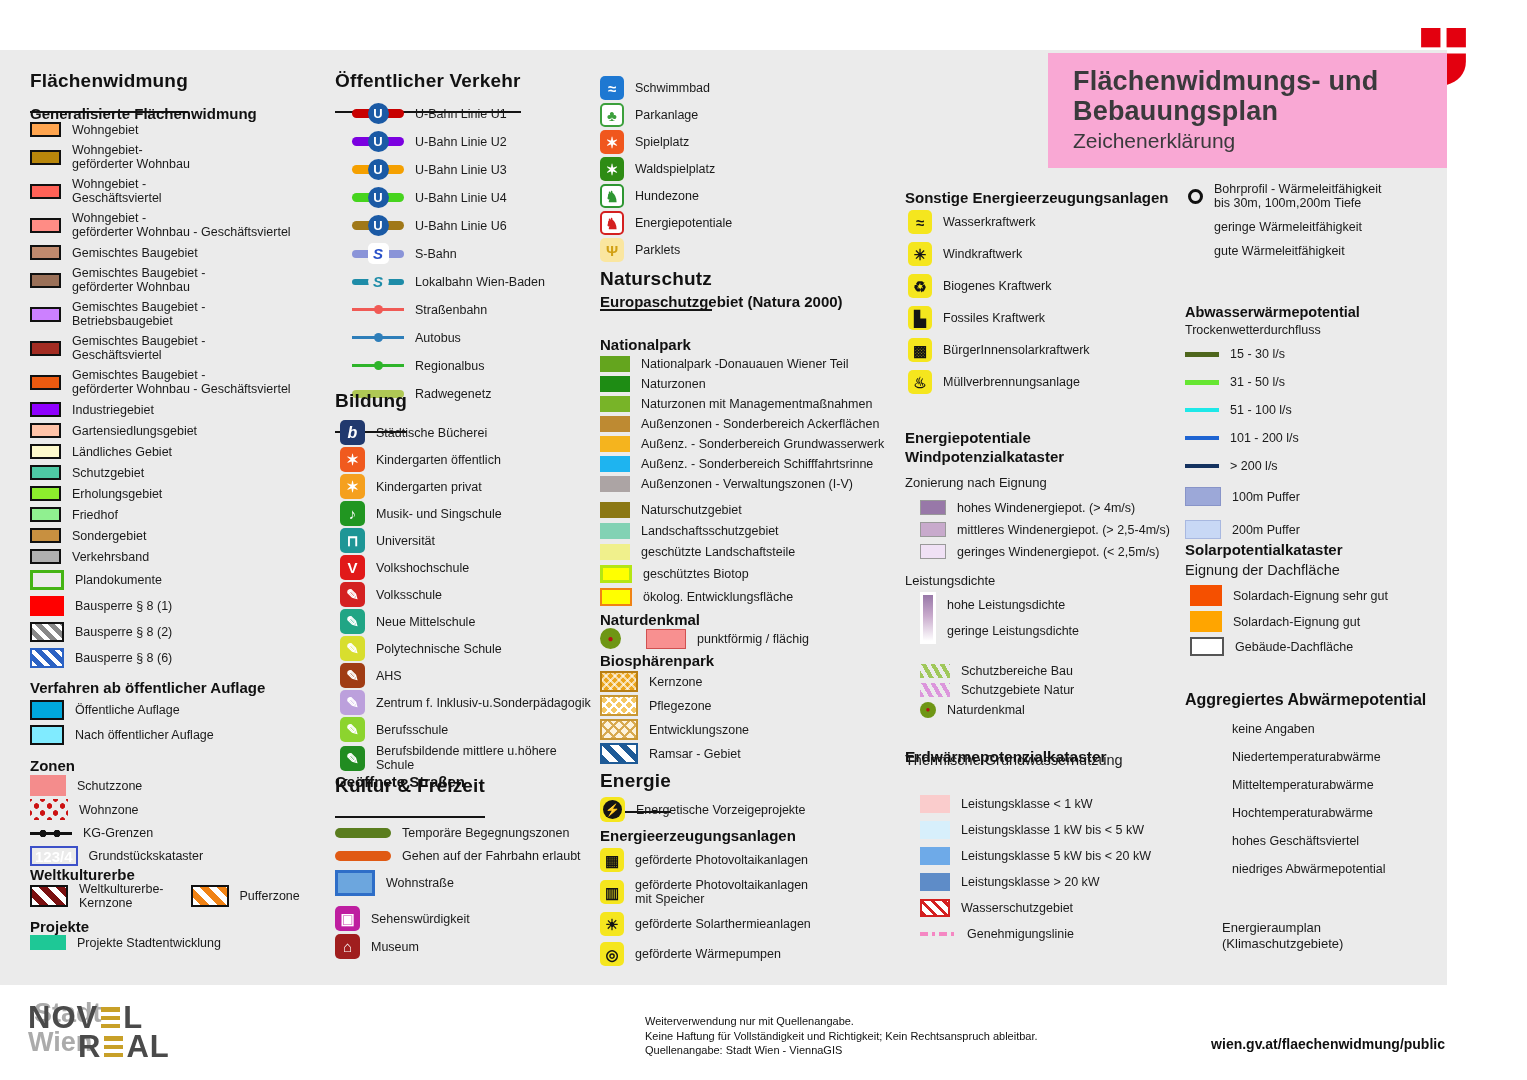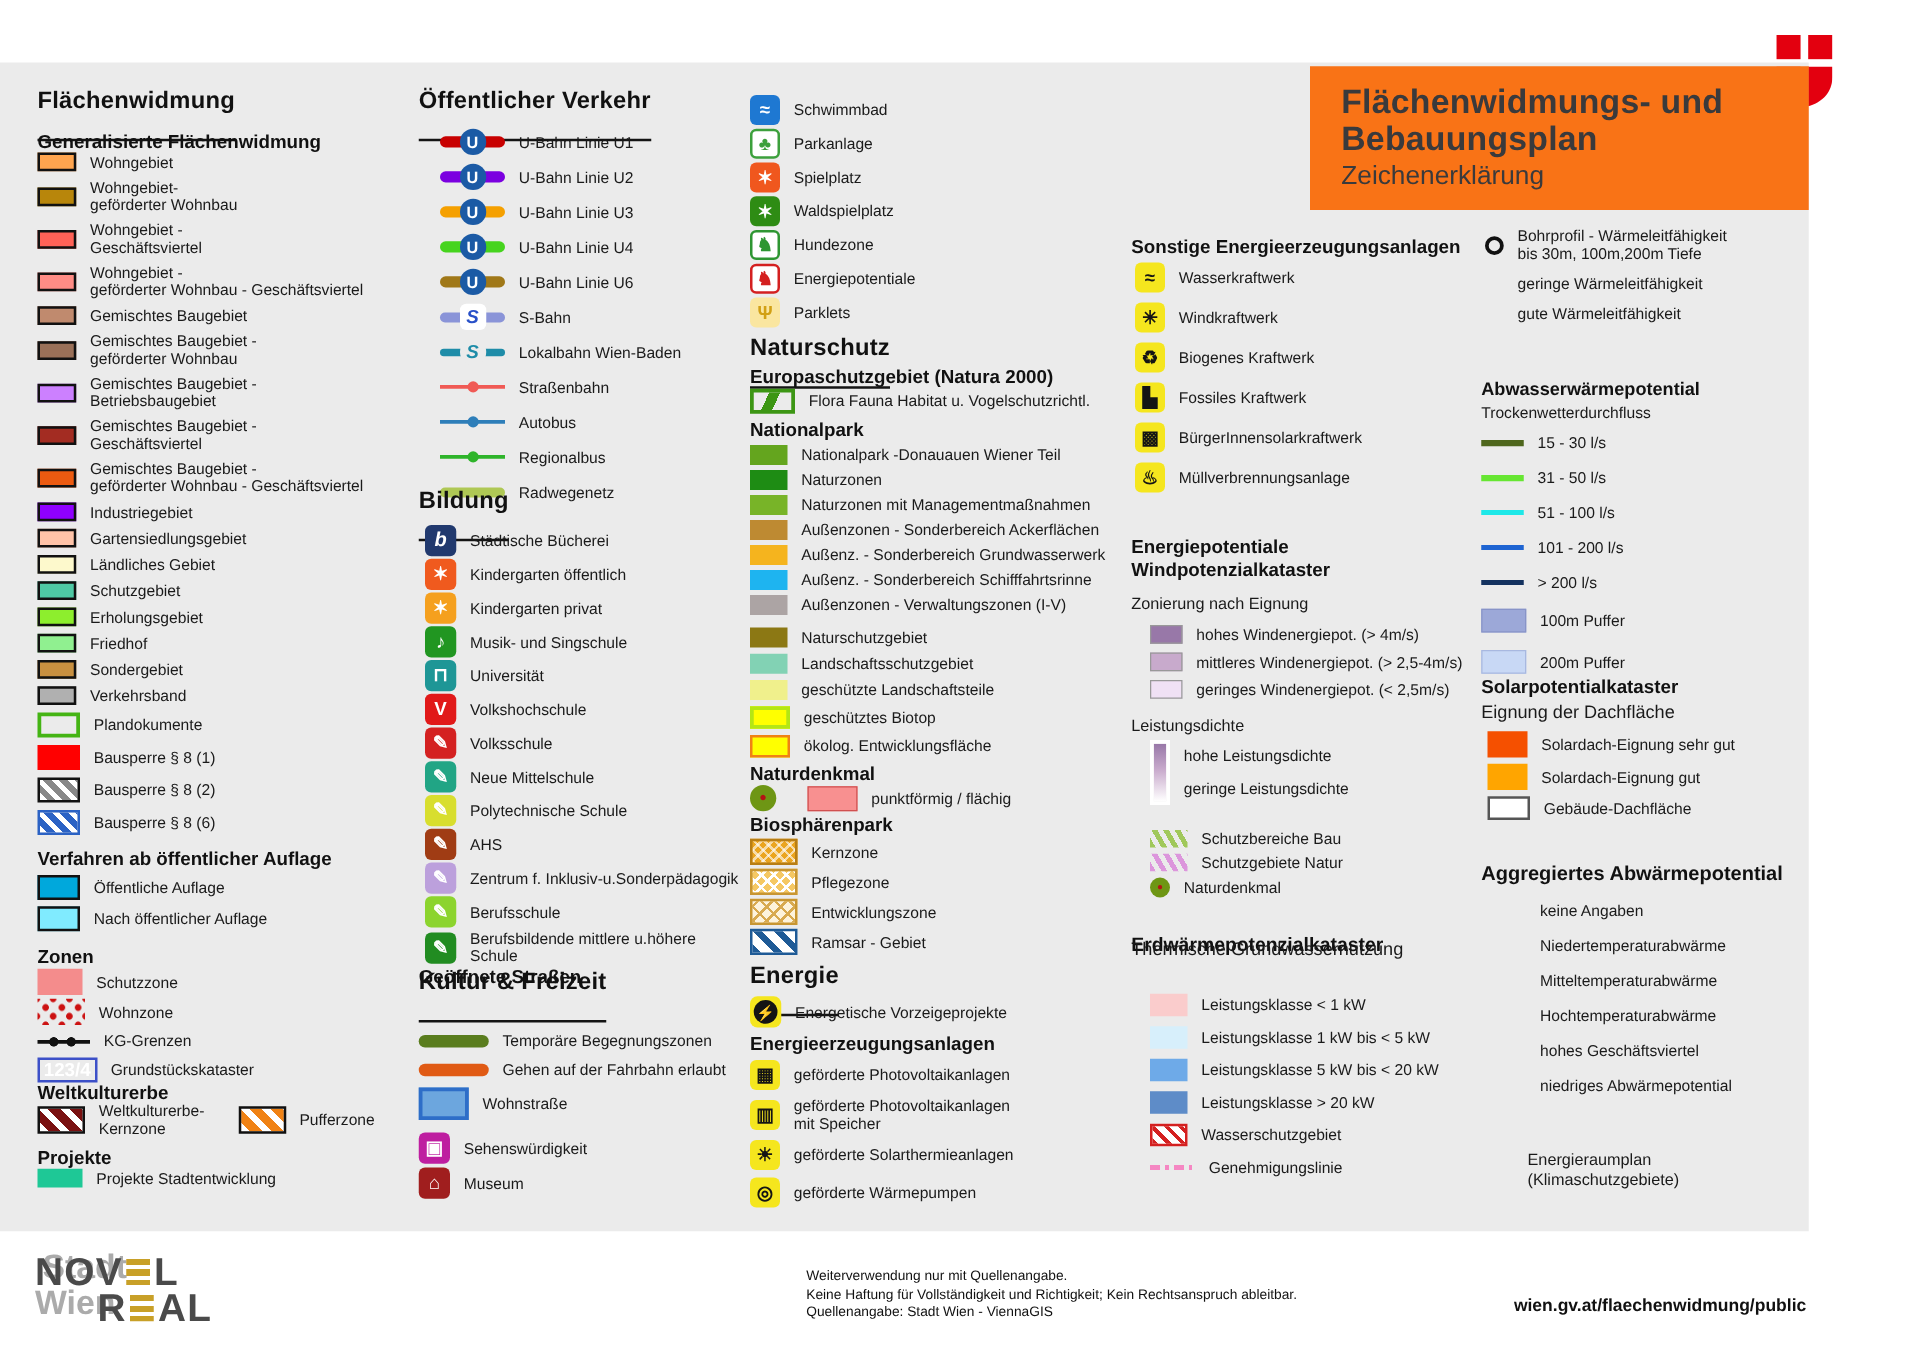--- a/index.html
+++ b/index.html
@@ -47,21 +47,21 @@
   .l-np2 .lg-row{margin-bottom:5px}
   .l-bio .lg-row{margin-bottom:3px}
   .l-erz .lg-row{margin-bottom:6px}
   .l-sonst .lg-row{margin-bottom:8px}
   .l-zon .lg-row{margin-bottom:7px}
   .l-schutz .lg-row{margin-bottom:5px}
   .l-erd .lg-row{margin-bottom:8px;min-height:18px}
   .l-solar .lg-row{margin-bottom:5px}
   .l-abw .lg-row{margin-bottom:14px}
   
-  .titleblock{position:absolute;left:1048px;top:53px;width:399px;height:115px;background:#f97316;z-index:2;
+  .titleblock{position:absolute;left:1048px;top:53px;width:399px;height:115px;background:#f9a8d4;z-index:2;
               box-sizing:border-box;padding:13px 0 0 25px;}
   .titleblock .t1{font-size:27px;font-weight:800;color:#3A3A3C;line-height:30px;letter-spacing:.2px;}
   .titleblock .t2{font-size:21px;font-weight:400;color:#3A3A3C;line-height:26px;margin-top:2px;}
   .shield{position:absolute;left:1421px;top:28px;z-index:1;}
   
   .foot-text{position:absolute;left:645px;top:1014px;width:430px;font-size:11px;line-height:14.5px;color:#111;}
   .foot-url{position:absolute;left:1020px;top:1036px;width:425px;text-align:right;font-size:14px;font-weight:bold;color:#111;}
   .logo{position:absolute;left:28px;top:1000px;width:190px;height:74px;}
   .logo .ghost{position:absolute;color:#ABABAB;font-weight:700;font-size:27px;line-height:27px;}
   .logo .g1{left:6px;top:0;}
@@ -473,26 +473,20 @@
           <span class="glyph" style="color: rgb(210, 160, 20);">Ψ</span>
         </span>
         <span class="lg-label">Parklets</span>
       </div>
     </div>
 
   <div class="abs" style="left:600px;top:268px">
     <span class="h-big">Naturschutz</span>
   </div>
   <div class="abs h-sub" style="left:600px;top:293px">Europaschutzgebiet (Natura 2000)</div>
-  <div class="abs" style="left:600px;top:311px;width:300px">
-      <div class="lg-row">
-        <span class="sw sw-plain" style="width: 36px; height: 20px; border: 3px solid rgb(60, 150, 20); background: linear-gradient(115deg, rgba(0, 0, 0, 0) 34%, rgb(60, 150, 20) 34%, rgb(60, 150, 20) 58%, rgba(0, 0, 0, 0) 58%);"></span>
-        <span class="lg-label">Flora Fauna Habitat u. Vogelschutzrichtl.</span>
-      </div>
-    </div>
 
   <div class="abs h-med" style="left:600px;top:335px">Nationalpark</div>
   <div class="abs l-np" style="left:600px;top:356px;width:300px">
       <div class="lg-row">
         <span class="sw sw-plain" style="width: 30px; height: 16px; background: rgb(100, 165, 30);"></span>
         <span class="lg-label">Nationalpark -Donauauen Wiener Teil</span>
       </div>
       <div class="lg-row">
         <span class="sw sw-plain" style="width: 30px; height: 16px; background: rgb(30, 140, 20);"></span>
         <span class="lg-label">Naturzonen</span>

